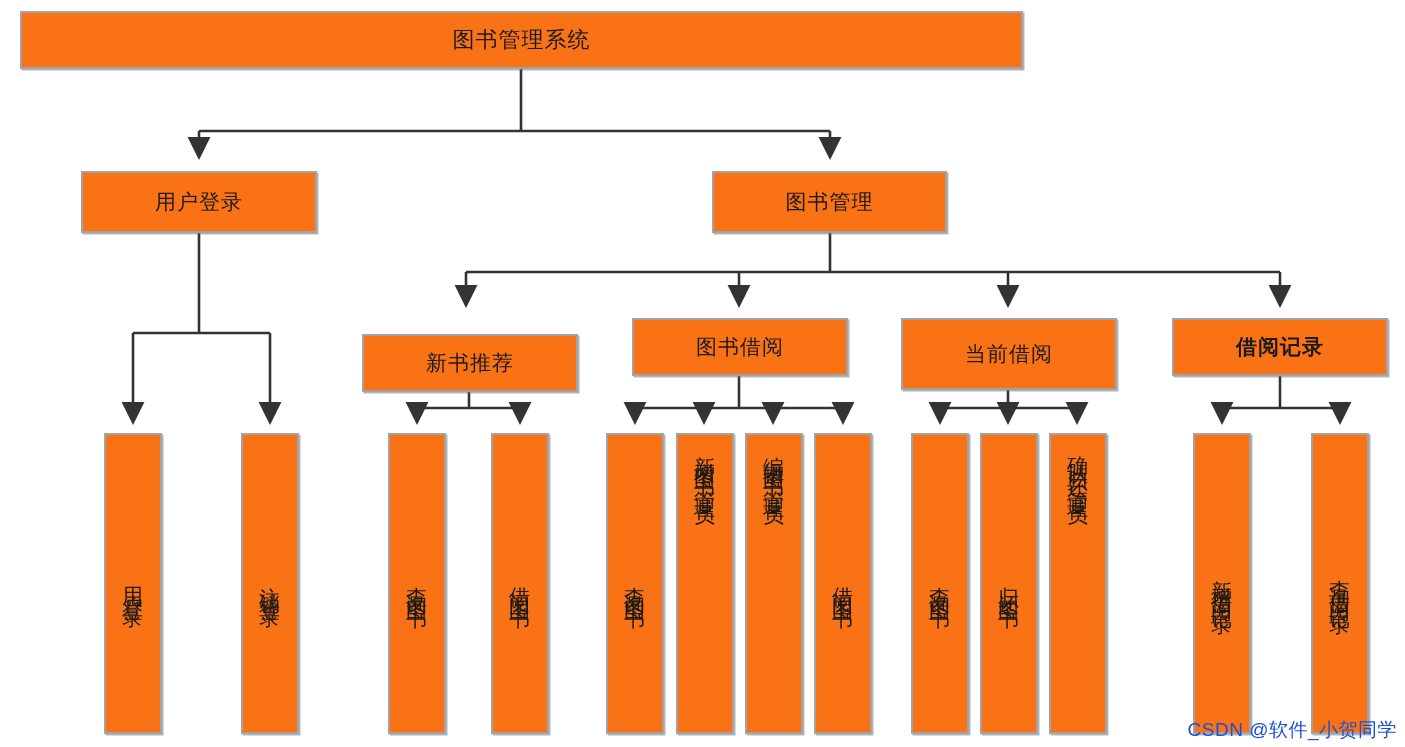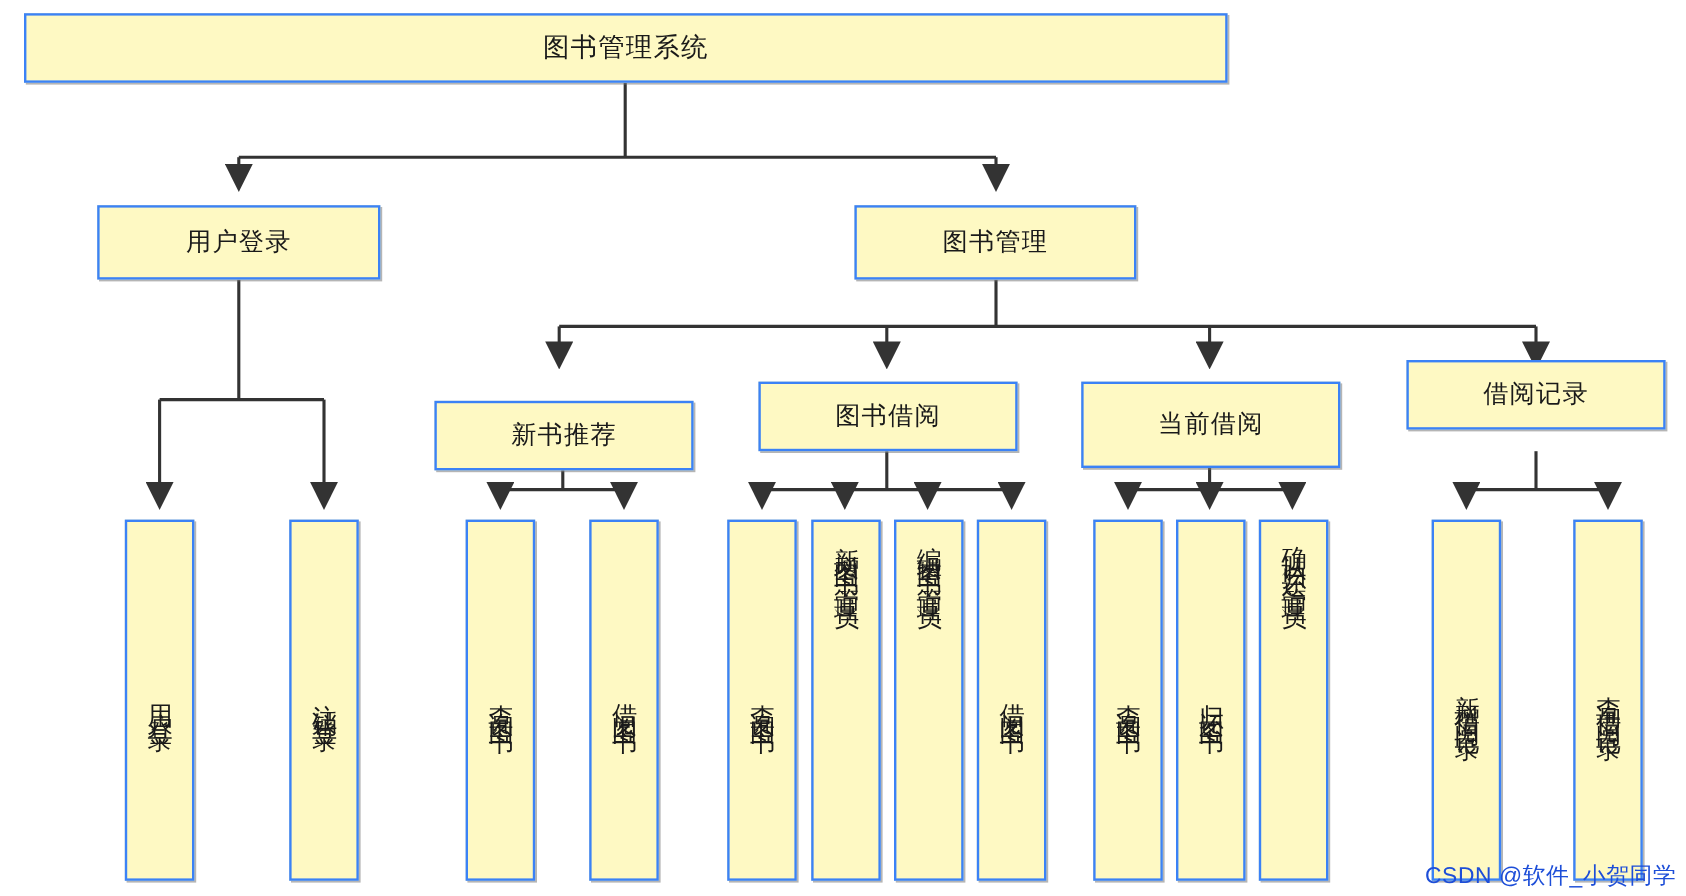--- a/index.html
+++ b/index.html
@@ -19,22 +19,22 @@
     position: absolute;
     left: 0;
     top: 0;
     width: 1405px;
     height: 747px;
     pointer-events: none;
   }
   .node {
     position: absolute;
     box-sizing: border-box;
-    background: #fef9c3;
-    border: 2px solid #3b82f6;
+    background: #f97316;
+    border: 2px solid #a3a3a3;
     box-shadow: 1.5px 1.5px 0 0 rgba(120,120,120,0.55);
     display: flex;
     align-items: center;
     justify-content: center;
     color: #1a1a1a;
     z-index: 2;
   }
   .node.h-node {
     font-size: 21px;
     letter-spacing: 1px;
@@ -140,21 +140,21 @@
 
   <div class="node h-node" style="left:362px; top:318px; width:216px; height:58px;margin-top:16px;">
     <span>新书推荐</span>
   </div>
   <div class="node h-node" style="left:632px; top:318px; width:216px; height:58px;">
     <span>图书借阅</span>
   </div>
   <div class="node h-node" style="left:901px; top:318px; width:216px; height:72px;">
     <span>当前借阅</span>
   </div>
-  <div class="node h-node" style="left:1172px; top:300px; width:216px; height:58px;">
+  <div class="node h-node" style="left:1172px; top:318px; width:216px; height:58px;font-weight:bold;">
     <span>借阅记录</span>
   </div>
 
   <div class="node leaf center" style="left:104px; top:433px; width:58px; height:301px;">
     <span class="vtext">用户登录</span>
   </div>
   <div class="node leaf center" style="left:241px; top:433px; width:58px; height:301px;">
     <span class="vtext">注销登录</span>
   </div>
 

